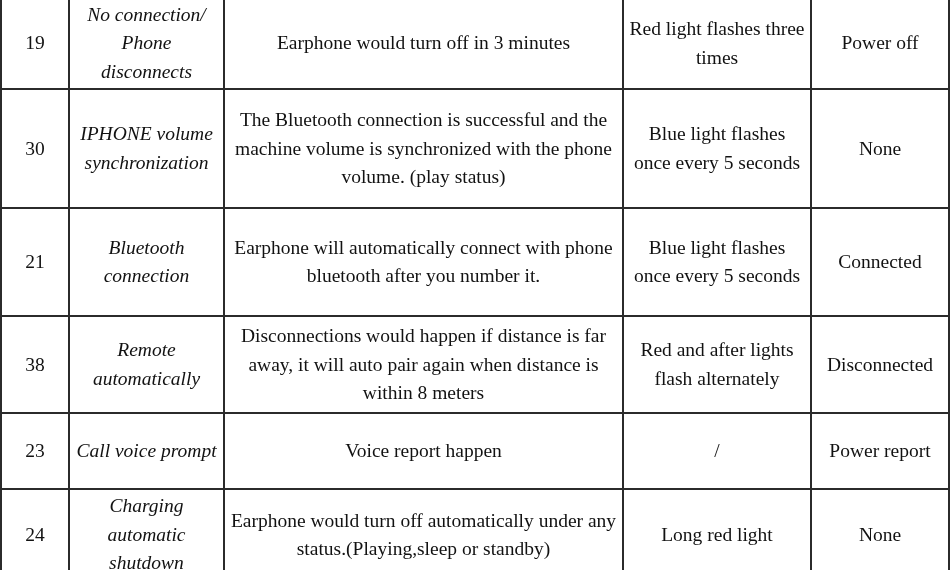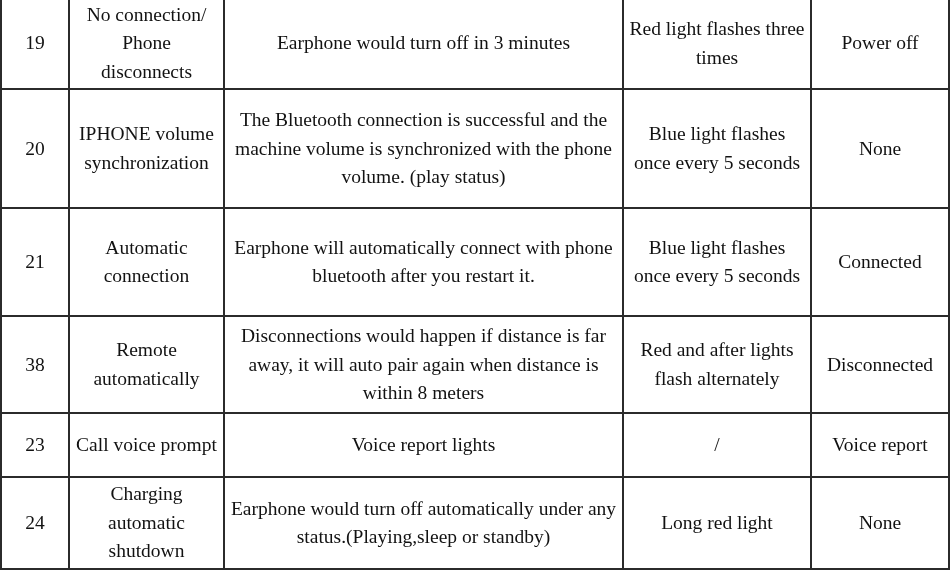--- a/index.html
+++ b/index.html
@@ -43,31 +43,31 @@
     word-wrap: break-word;
   }
   
   .col-no     { width: 68px; }
   .col-func   { width: 155px; }
   .col-desc   { width: 399px; }
   .col-light  { width: 188px; }
   .col-status { width: 138px; }
 
   td.c-no     { font-size: 20px; }
-  td.c-func   { font-size: 19px; line-height: 1.5; }
+  td.c-func   { font-size: 19px; line-height: 1.5; font-style: italic; }
   td.c-desc   { font-size: 19.5px; line-height: 1.5; }
   td.c-light  { font-size: 19px;  line-height: 1.5; border-radius: 26px; }
   td.c-status { font-size: 19.5px; border-radius: 9px; }
 
   
   tr.r0 td { height: 88px; }
   tr.r1 td { height: 119px; }
   tr.r2 td { height: 108px; }
   tr.r3 td { height: 97px; }
-  tr.r4 td { height: 64px; }
+  tr.r4 td { height: 76px; }
   tr.r5 td { height: 88px; }
 
   
   tr.r0 td { border-top: none; }
 </style>
 </head>
 <body>
 
 <div class="page">
 
@@ -83,49 +83,49 @@
 
       <tr class="r0">
         <td class="c-no">19</td>
         <td class="c-func">No connection/ Phone disconnects</td>
         <td class="c-desc">Earphone would turn off in 3 minutes</td>
         <td class="c-light">Red light flashes three times</td>
         <td class="c-status">Power off</td>
       </tr>
 
       <tr class="r1">
-        <td class="c-no">20</td>
+        <td class="c-no">30</td>
         <td class="c-func">IPHONE volume synchronization</td>
         <td class="c-desc">The Bluetooth connection is successful and the machine volume is synchronized with the phone volume. (play status)</td>
         <td class="c-light">Blue light flashes once every 5 seconds</td>
         <td class="c-status">None</td>
       </tr>
 
       <tr class="r2">
         <td class="c-no">21</td>
-        <td class="c-func">Automatic connection</td>
-        <td class="c-desc">Earphone will automatically connect with phone bluetooth after you restart it.</td>
+        <td class="c-func">Bluetooth connection</td>
+        <td class="c-desc">Earphone will automatically connect with phone bluetooth after you number it.</td>
         <td class="c-light">Blue light flashes once every 5 seconds</td>
         <td class="c-status">Connected</td>
       </tr>
 
       <tr class="r3">
         <td class="c-no">38</td>
         <td class="c-func">Remote automatically</td>
         <td class="c-desc">Disconnections would happen if distance is far away, it will auto pair again when distance is within 8 meters</td>
         <td class="c-light">Red and after lights flash alternately</td>
         <td class="c-status">Disconnected</td>
       </tr>
 
       <tr class="r4">
         <td class="c-no">23</td>
         <td class="c-func">Call voice prompt</td>
-        <td class="c-desc">Voice report lights</td>
+        <td class="c-desc">Voice report happen</td>
         <td class="c-light">/</td>
-        <td class="c-status">Voice report</td>
+        <td class="c-status">Power report</td>
       </tr>
 
       <tr class="r5">
         <td class="c-no">24</td>
         <td class="c-func">Charging automatic shutdown</td>
         <td class="c-desc">Earphone would turn off automatically under any status.(Playing,sleep or standby)</td>
         <td class="c-light">Long red light</td>
         <td class="c-status">None</td>
       </tr>
 

